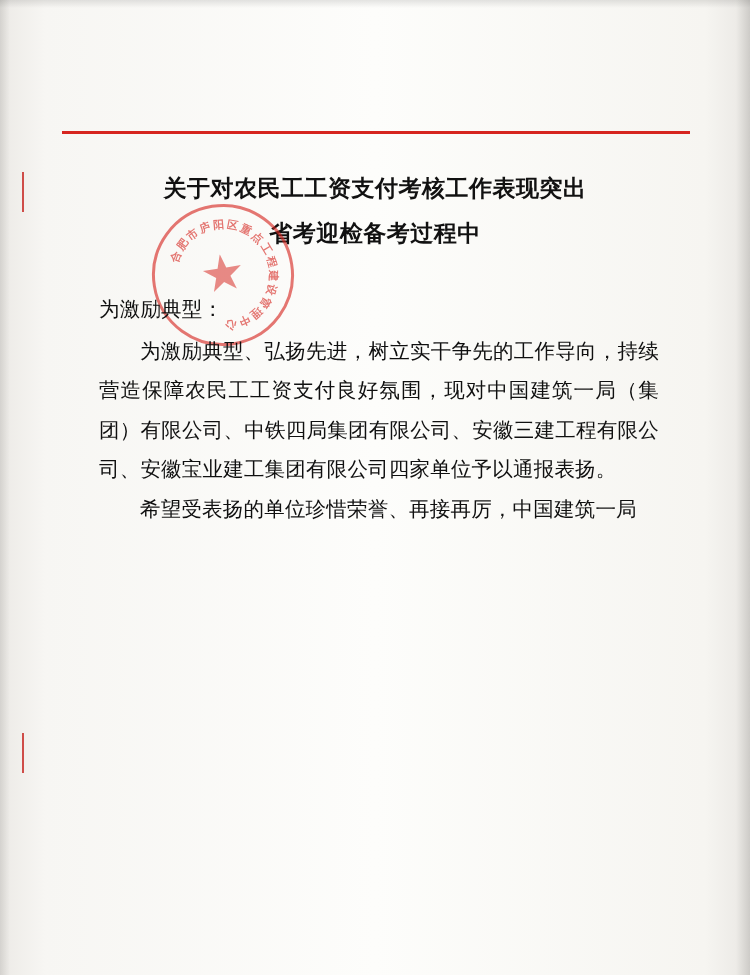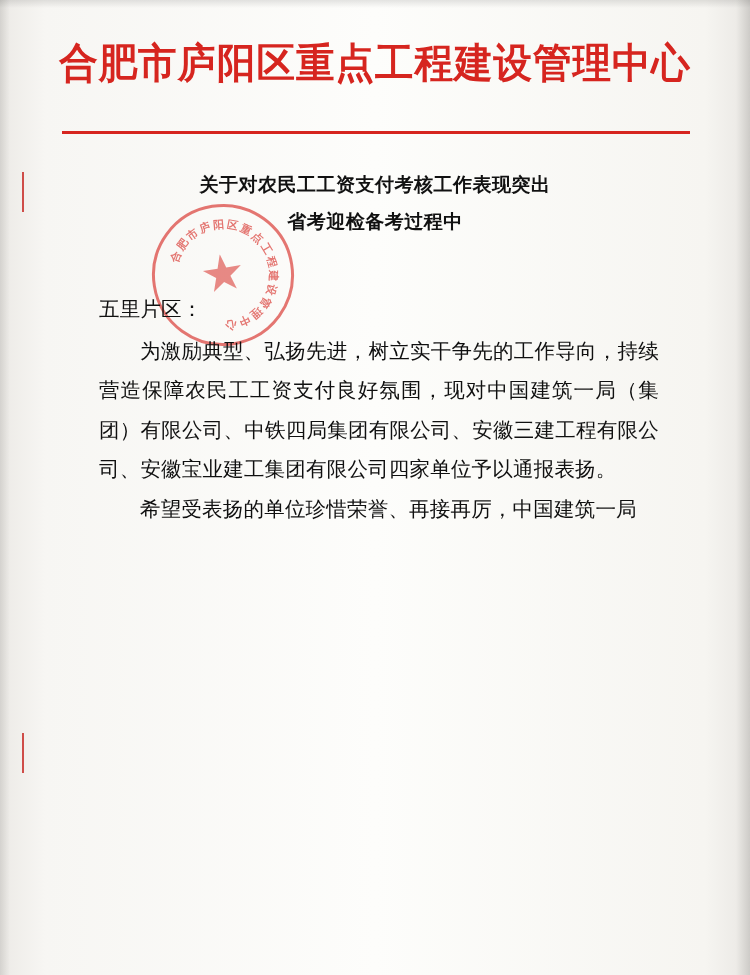--- a/index.html
+++ b/index.html
@@ -51,21 +51,21 @@
 
   
   .doc-title {
     position: absolute;
     top: 166px;
     left: 0;
     width: 750px;
     text-align: center;
     color: #111;
     font-weight: bold;
-    font-size: 19px;
+    font-size: 23px;
     line-height: 1.95;
     letter-spacing: 0.5px;
   }
   .doc-title-line {
     display: block;
     white-space: nowrap;
   }
 
   
   .body-block {
@@ -171,23 +171,20 @@
 
 <div class="page">
 
   <div class="edge-top"></div>
   <div class="edge-left"></div>
   <div class="edge-right"></div>
 
   <div class="binding-mark m1"></div>
   <div class="binding-mark m2"></div>
 
-  <div class="letterhead">
-    <div class="letterhead-title">合肥市庐阳区重点工程建设管理中心</div>
-  </div>
   <div class="letterhead-rule"></div>
 
   <div class="doc-title">
     <span class="doc-title-line">关于对农民工工资支付考核工作表现突出</span>
     <span class="doc-title-line">省考迎检备考过程中</span>
   </div>
 
   <div class="seal">
     <div class="seal-star"></div>
     <div class="seal-text">
@@ -204,18 +201,18 @@
         <span style="transform: translate(49.2px, 8.7px) rotate(100deg);">建</span>
         <span style="transform: translate(44.9px, 21.9px) rotate(116deg);">设</span>
         <span style="transform: translate(37.2px, 33.5px) rotate(132deg);">管</span>
         <span style="transform: translate(26.5px, 42.4px) rotate(148deg);">理</span>
         <span style="transform: translate(13.8px, 48.1px) rotate(164deg);">中</span>
         <span style="transform: translate(0px, 50px) rotate(180deg);">心</span>
       </div>
   </div>
 
   <div class="body-block">
-    <p class="salutation">五里片区：</p>
+    <p class="salutation">为激励典型：</p>
     <p class="para">为激励典型、弘扬先进，树立实干争先的工作导向，持续营造保障农民工工资支付良好氛围，现对中国建筑一局（集团）有限公司、中铁四局集团有限公司、安徽三建工程有限公司、安徽宝业建工集团有限公司四家单位予以通报表扬。</p>
     <p class="para">希望受表扬的单位珍惜荣誉、再接再厉，中国建筑一局</p>
   </div>
 
 </div>
 
 </body></html>

